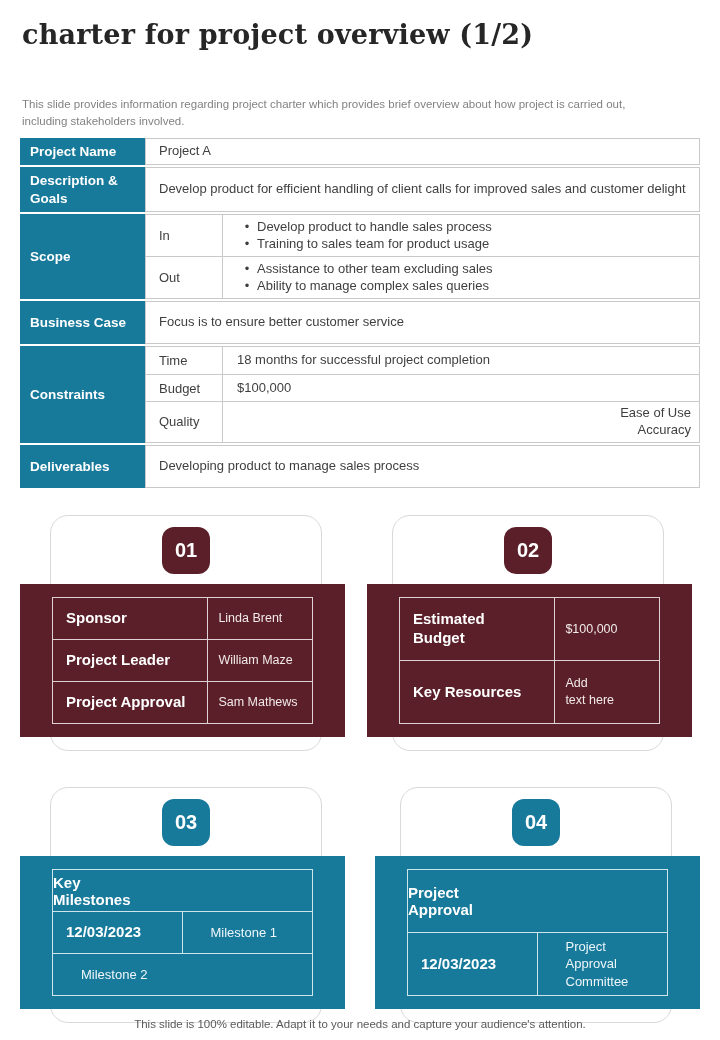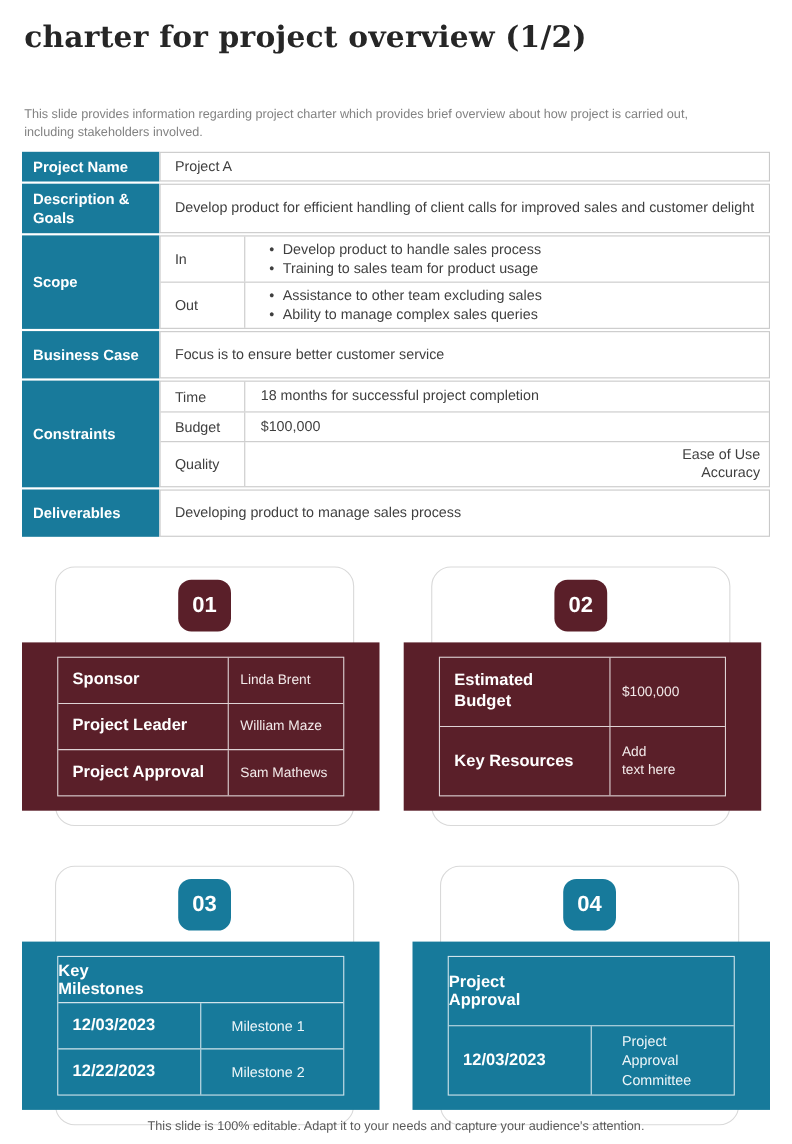--- a/index.html
+++ b/index.html
@@ -249,21 +249,20 @@
   <div class="panel teal">
     <div class="ptable w50">
       <div class="prow">
         <div class="phead">Key Milestones</div>
       </div>
       <div class="prow">
         <div class="plabel">12/03/2023</div>
         <div class="pvalue">Milestone 1</div>
       </div>
       <div class="prow">
-        <div class="plabel">12/22/2023</div>
         <div class="pvalue">Milestone 2</div>
       </div>
     </div>
   </div>
 </div>
 
 <div class="card" id="card4">
   <div class="outline ol-right"></div>
   <div class="badge bg-right teal">04</div>
   <div class="panel teal">

